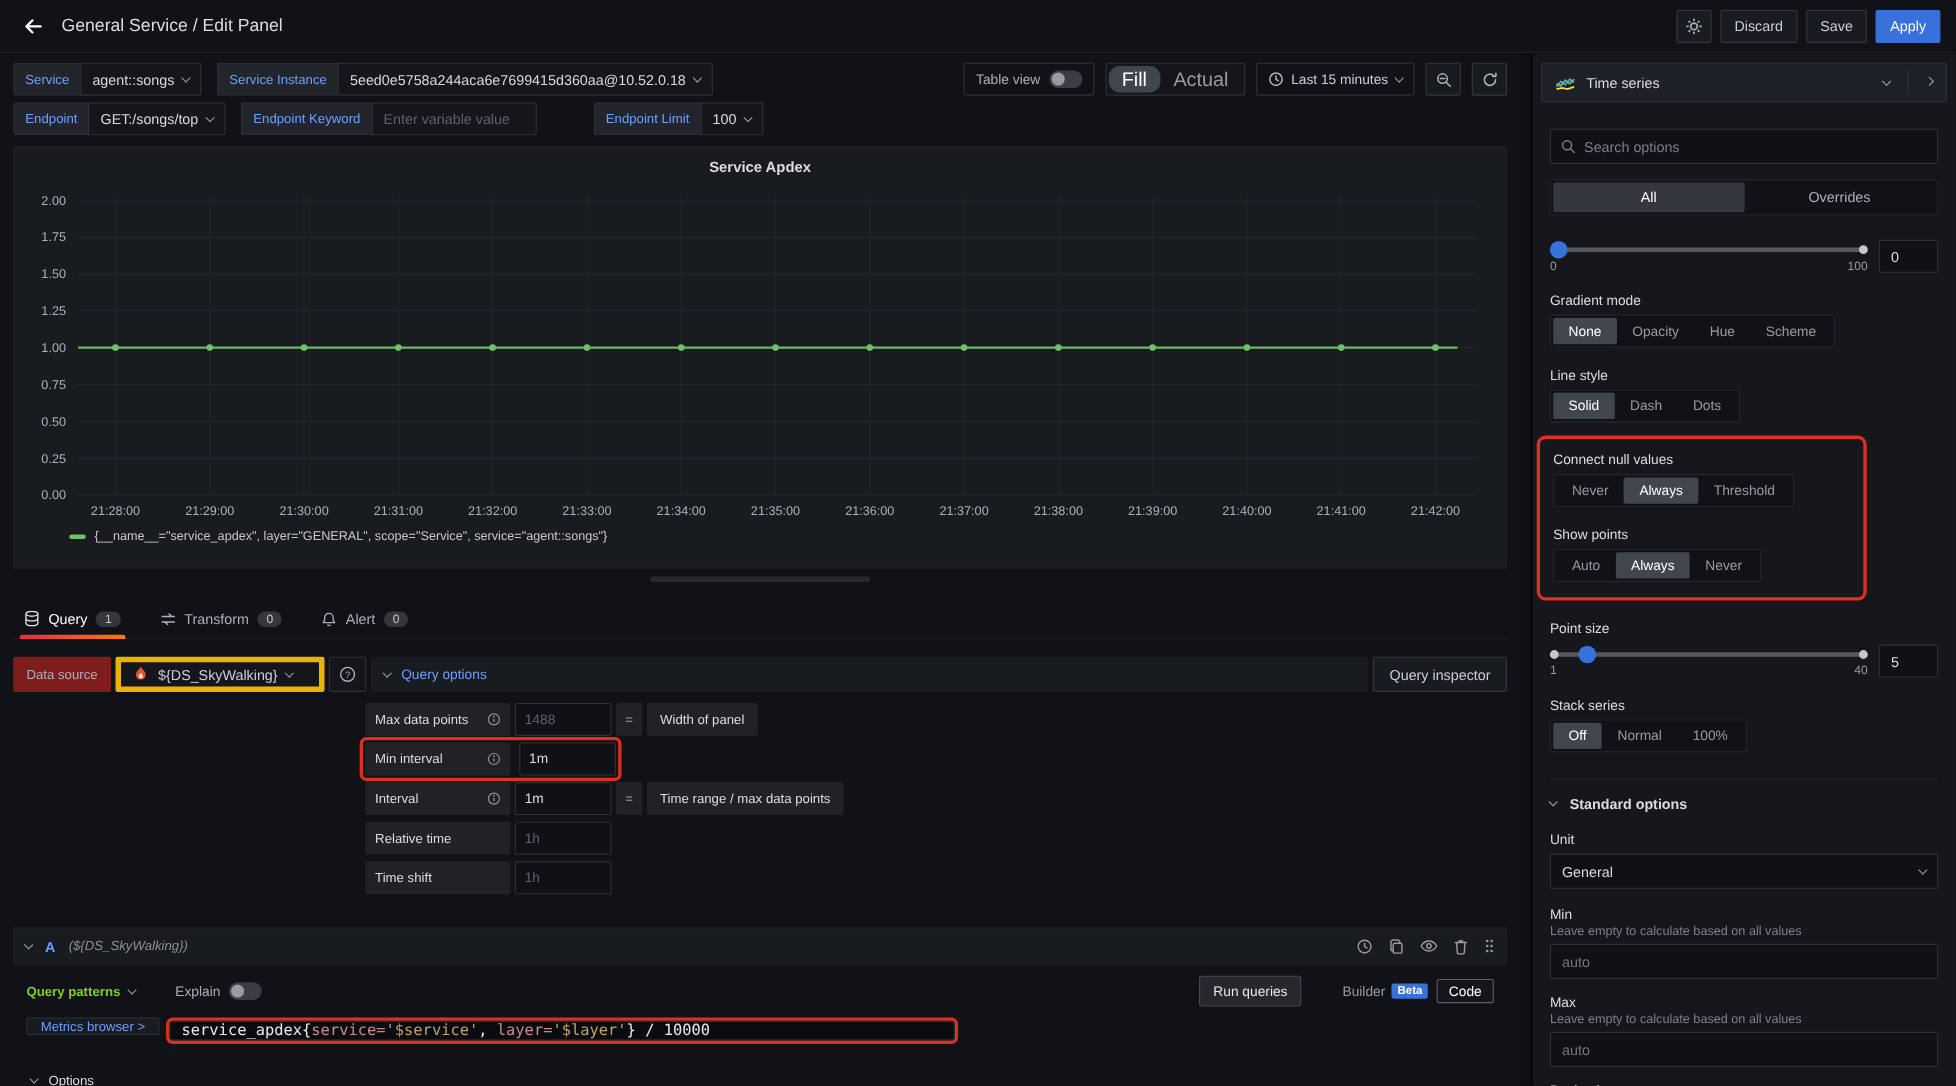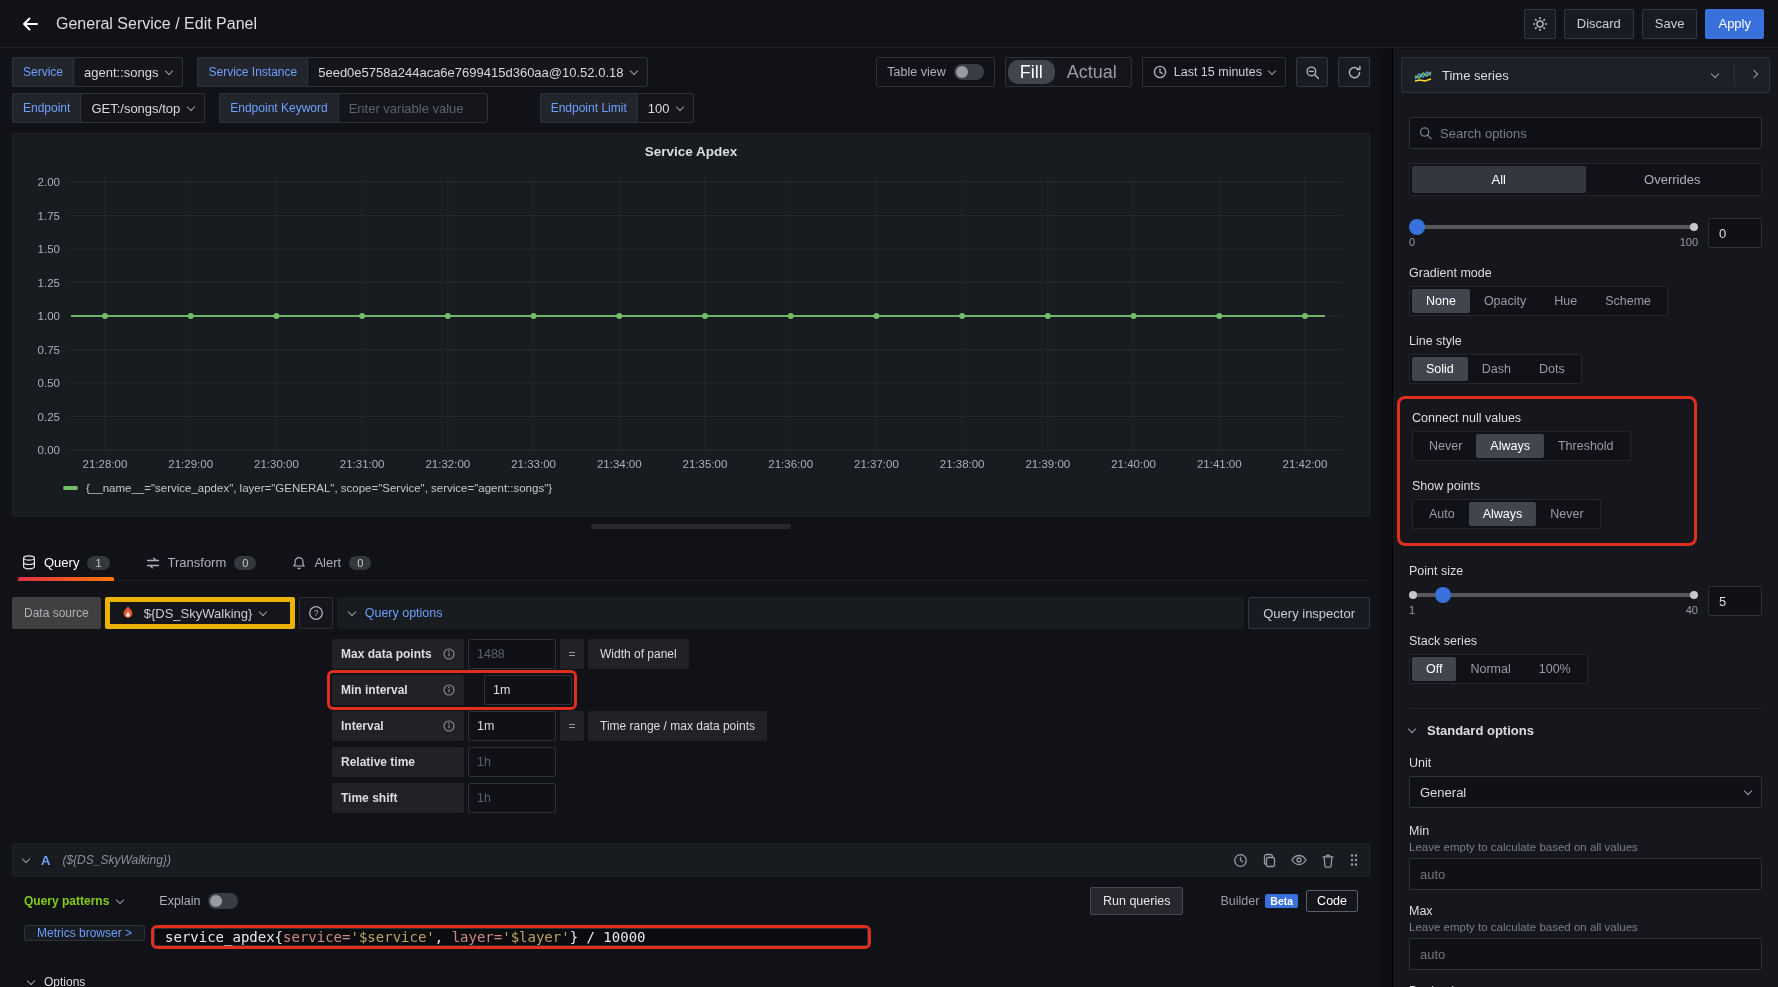--- a/index.html
+++ b/index.html
@@ -55,42 +55,42 @@
   
   .tabs { display:flex; align-items:flex-end; gap:28px; margin-top:18px; height:34px; border-bottom:1px solid #1c1e23; padding:0 6px; }
   .tab { display:flex; align-items:center; gap:8px; padding:6px 4px 10px; color:#aeb0b8; font-size:13px; cursor:pointer; position:relative; }
   .tab .cnt { background:#34373c; color:#c7c8cc; border-radius:9px; font-size:11px; padding:1px 8px; }
   .tab.active { color:#fff; font-weight:500; }
   .tab.active::after { content:""; position:absolute; left:0; right:0; bottom:-1px; height:4px; border-radius:2px 2px 0 0;
     background:linear-gradient(90deg,#e02f44,#ff780a); }
 
   
   .dsrow { display:flex; align-items:stretch; margin-top:16px; height:32px; gap:4px; }
-  .ds-label { background:#404040; color:#aeb0b8; font-size:12px; font-weight:500; display:flex; align-items:center;
+  .ds-label { background:#7f1d1d; color:#aeb0b8; font-size:12px; font-weight:500; display:flex; align-items:center;
     padding:0 12px; border-radius:2px; }
   .ds-picker { background:#15161b; border:5px solid #eab308; border-radius:2px; display:flex; align-items:center;
     gap:8px; padding:0 10px; min-width:190px; cursor:pointer; }
   .help-btn { width:34px; background:#15161b; border:1px solid #2c3235; border-radius:2px; display:flex; align-items:center; justify-content:center; cursor:pointer; }
   .qo-strip { flex:1; background:#181b1f; border-radius:2px; display:flex; align-items:center; gap:10px; padding:0 12px; }
   .qo-strip .hdr { color:#6e9fff; font-size:12.5px; font-weight:500; cursor:pointer; }
   .qi-btn { background:#181b1f; border:1px solid #34383e; border-radius:2px; color:#ccccdc; font-size:13px;
     display:flex; align-items:center; padding:0 14px; cursor:pointer; }
 
   .qopts { margin-left:320px; margin-top:10px; display:flex; flex-direction:column; gap:6px; }
   .qrow { display:flex; align-items:stretch; height:30px; gap:4px; }
   .qlabel { width:132px; background:#202226; display:flex; align-items:center; justify-content:space-between;
-    padding:0 9px; font-size:12px; font-weight:700; color:#dcdde1; border-radius:2px; }
+    padding:0 9px; font-size:12px; font-weight:400; color:#dcdde1; border-radius:2px; }
   .qinput { width:88px; background:#0f1116; border:1px solid #2c3235; border-radius:2px; color:#dcdde1;
     font-size:12.5px; padding:0 8px; }
   .qinput.muted { color:#5d616b; }
   .eqbox { width:24px; background:#202226; color:#9a9ba2; display:flex; align-items:center; justify-content:center;
     font-size:12px; border-radius:2px; }
   .qdesc { background:#202226; color:#dcdde1; font-size:12px; font-weight:500; display:flex; align-items:center;
     padding:0 12px; border-radius:2px; }
-  .red-wrap { display:flex; gap:20px; border:3px solid #e02f1f; border-radius:6px; padding:2px; margin:-5px 0 -5px -5px;justify-content:space-between; }
+  .red-wrap { display:flex; gap:8px; border:3px solid #e02f1f; border-radius:6px; padding:2px; margin:-5px 0 -5px -5px;justify-content:space-between; }
 
   .qrowA { margin-top:30px; height:34px; background:#181b1f; border:1px solid #202226; border-radius:2px;
     display:flex; align-items:center; gap:12px; padding:0 10px; }
   .refid { color:#6e9fff; font-weight:700; font-size:13px; }
   .refds { color:#8e9097; font-style:italic; font-size:12px; }
   .rowA-icons { margin-left:auto; display:flex; align-items:center; gap:14px; }
   .rowA-icons .ib { cursor:pointer; display:flex; }
 
   .patrow { display:flex; align-items:center; margin-top:10px; height:28px; padding:0 12px; gap:10px; }
   .patsel { display:flex; align-items:center; gap:8px; color:#84cc16; font-size:12px; cursor:pointer;font-weight:bold; }

